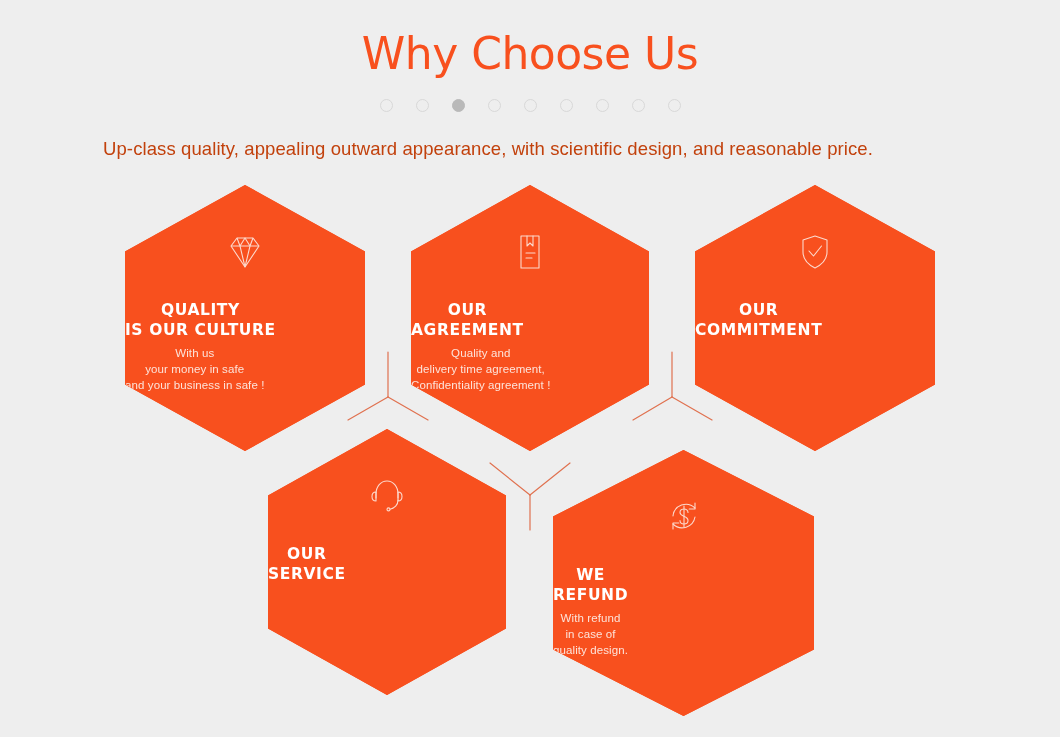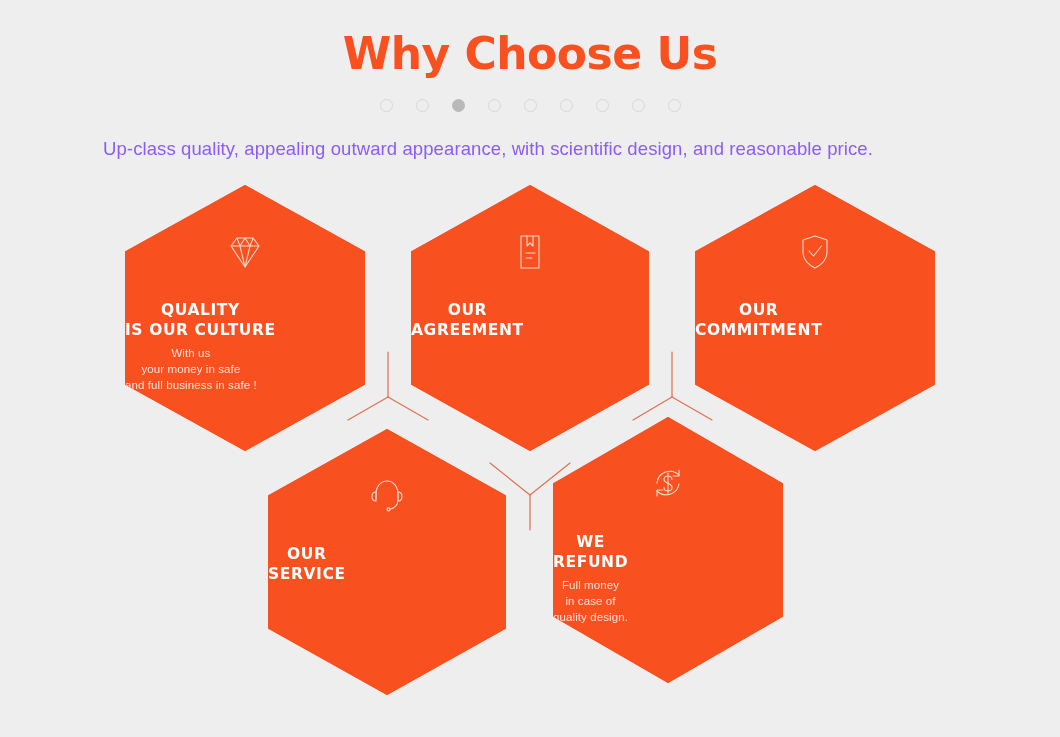--- a/index.html
+++ b/index.html
@@ -17,21 +17,21 @@
     background: #eeeeee;
   }
 
   
   #page-title {
     position: absolute;
     left: 0; top: 30px;
     width: 1060px;
     text-align: center;
     font-family: "DejaVu Sans", sans-serif;
-    font-weight: bold;
+    font-weight: normal;
     font-size: 44px;
     letter-spacing: -0.5px;
     color: #f8501e;
     line-height: 1.1;
   }
 
   #dots-row {
     position: absolute;
     left: 0; top: 99px;
     width: 1060px;
@@ -55,21 +55,21 @@
     background: #b9b9b9;
     border-color: #b9b9b9;
   }
 
   #subtitle {
     position: absolute;
     left: 0; top: 138px;
     width: 976px;
     text-align: center;
     font-size: 18.5px;
-    color: #8b5cf6;
+    color: #c2410c;
     letter-spacing: 0.1px;
   }
 
   
   #connectors {
     position: absolute;
     left: 0; top: 0;
     width: 1060px; height: 737px;
     pointer-events: none;
   }
@@ -123,21 +123,21 @@
     font-size: 11.5px;
     line-height: 16.2px;
     letter-spacing: 0.1px;
   }
 
   
   #hex-quality    { left: 125px; top: 185px; width: 240px; height: 266px; }
   #hex-agreement  { left: 411px; top: 185px; width: 238px; height: 266px; }
   #hex-commitment { left: 695px; top: 185px; width: 240px; height: 266px; }
   #hex-service    { left: 268px; top: 429px; width: 238px; height: 266px; }
-  #hex-refund     { left: 553px; top: 417px; width: 230px; height: 266px; }
+  #hex-refund     { left: 553px; top: 450px; width: 261px; height: 266px; }
 
   #hex-quality    .hex-inner { padding-top: 45px; }
   #hex-agreement  .hex-inner { padding-top: 45px; }
   #hex-commitment .hex-inner { padding-top: 45px; }
   #hex-service    .hex-inner { padding-top: 45px; }
   #hex-refund     .hex-inner { padding-top: 45px; }
 
   .hex-title  { margin-top: 22px; }
   .hex-body   { margin-top: 5px; }
 </style>
@@ -208,38 +208,43 @@
           <path d="M17 16 L22 8 L27 16"></path>
         </svg>
       </span>
       <div class="hex-title">
         <div>QUALITY</div>
         <div>IS OUR CULTURE</div>
       </div>
       <div class="hex-body">
         <div>With us</div>
         <div>your money in safe</div>
-        <div>and full business in safe !</div>
+        <div>and your business in safe !</div>
       </div>
     </div>
   </div>
 
   <div class="hex" id="hex-agreement">
     <div class="hex-inner">
       <span class="hex-icon">
         <svg width="44" height="44" viewBox="0 0 44 44" fill="none" stroke="#fcd9cd" stroke-width="1.1" stroke-linejoin="round" stroke-linecap="round">
           <rect x="13" y="6" width="18" height="32"></rect>
           <path d="M19 6 L19 16 L22 13 L25 16 L25 6"></path>
           <path d="M18 23 L27 23"></path>
           <path d="M18 28 L24 28"></path>
         </svg>
       </span>
       <div class="hex-title">
         <div>OUR</div>
         <div>AGREEMENT</div>
+      </div>
+      <div class="hex-body">
+        <div>Quality and</div>
+        <div>delivery time agreement,</div>
+        <div>Confidentiality agreement !</div>
       </div>
     </div>
   </div>
 
   <div class="hex" id="hex-commitment">
     <div class="hex-inner">
       <span class="hex-icon">
         <svg width="44" height="44" viewBox="0 0 44 44" fill="none" stroke="#fcd9cd" stroke-width="1.1" stroke-linejoin="round" stroke-linecap="round">
           <path d="M22 6 L34 10 L34 22 C34 30 28 35 22 38 C16 35 10 30 10 22 L10 10 Z"></path>
           <path d="M16 21 L20.5 26 L28.5 16"></path>
@@ -280,20 +285,20 @@
           <path d="M11 34 L11 28 L16.8 28"></path>
           <path d="M26 17.5 C26 15.3 24.1 14 22 14 C19.9 14 18 15.3 18 17.5 C18 22 26 20.5 26 25.5 C26 27.8 24.1 29 22 29 C19.9 29 18 27.8 18 25.5"></path>
           <path d="M22 11 L22 32"></path>
         </svg>
       </span>
       <div class="hex-title">
         <div>WE</div>
         <div>REFUND</div>
       </div>
       <div class="hex-body">
-        <div>Full money</div>
+        <div>With refund</div>
         <div>in case of</div>
         <div>quality design.</div>
       </div>
     </div>
   </div>
 
 </div>
 
 </body></html>

